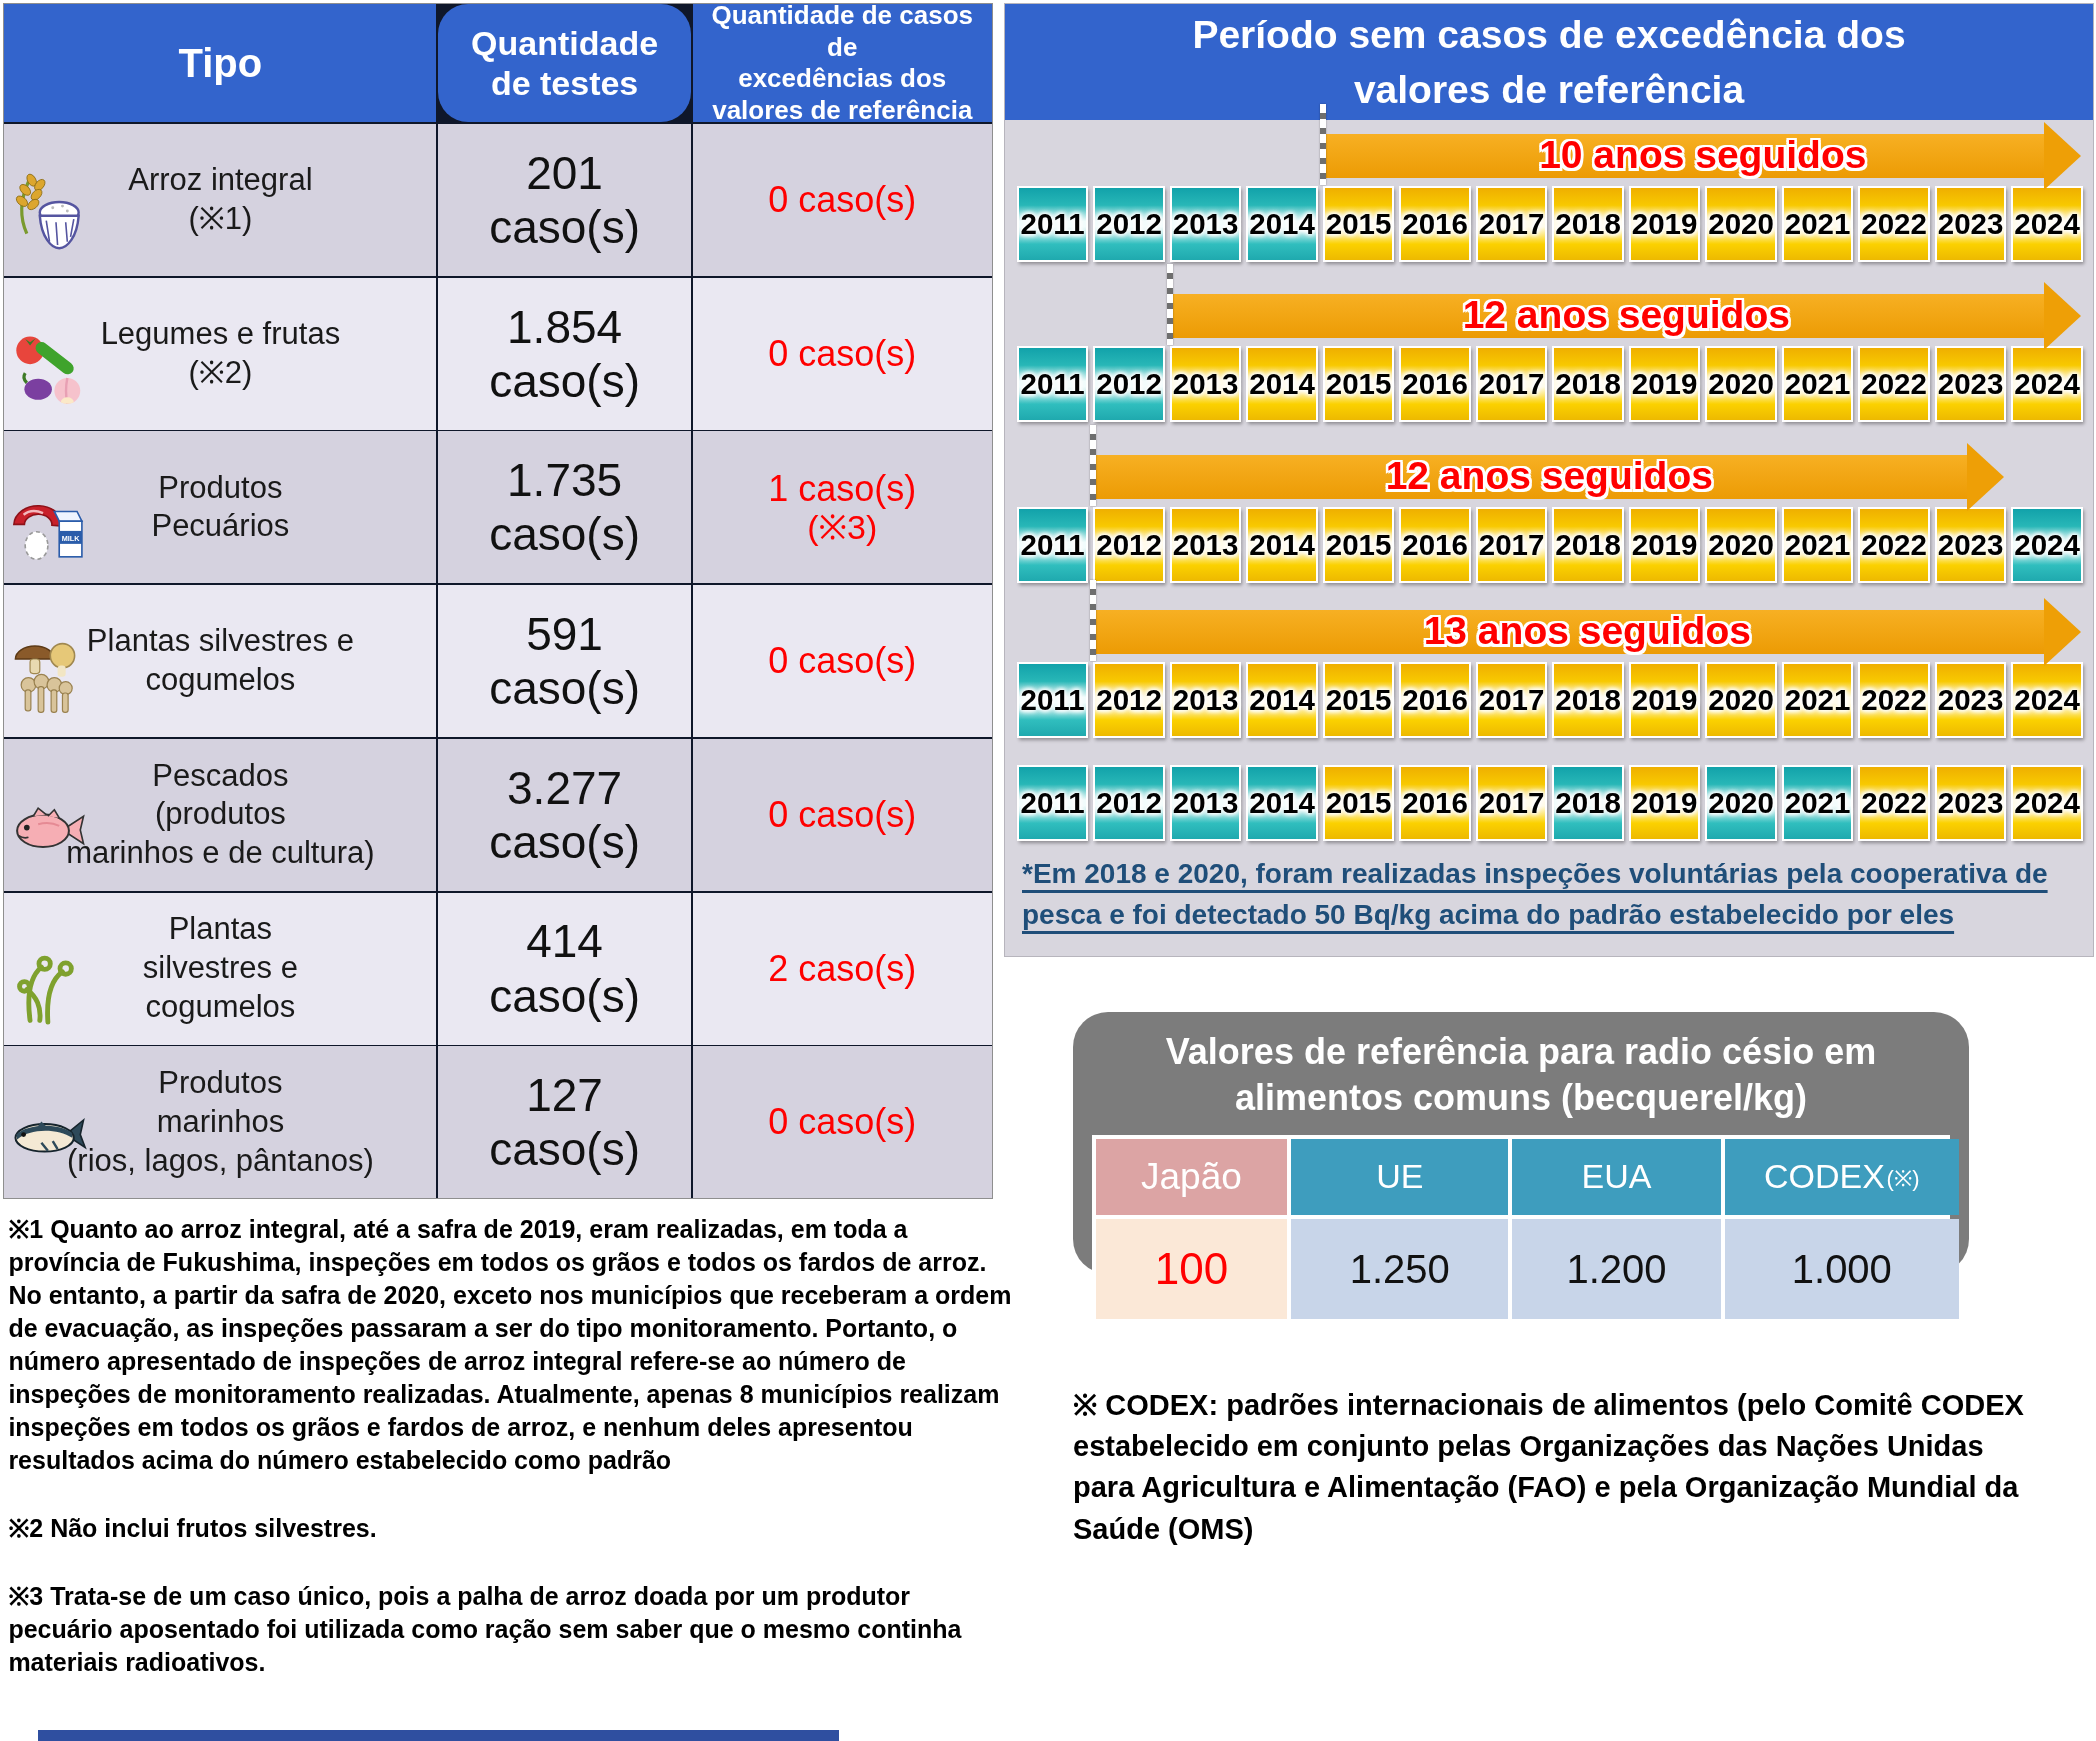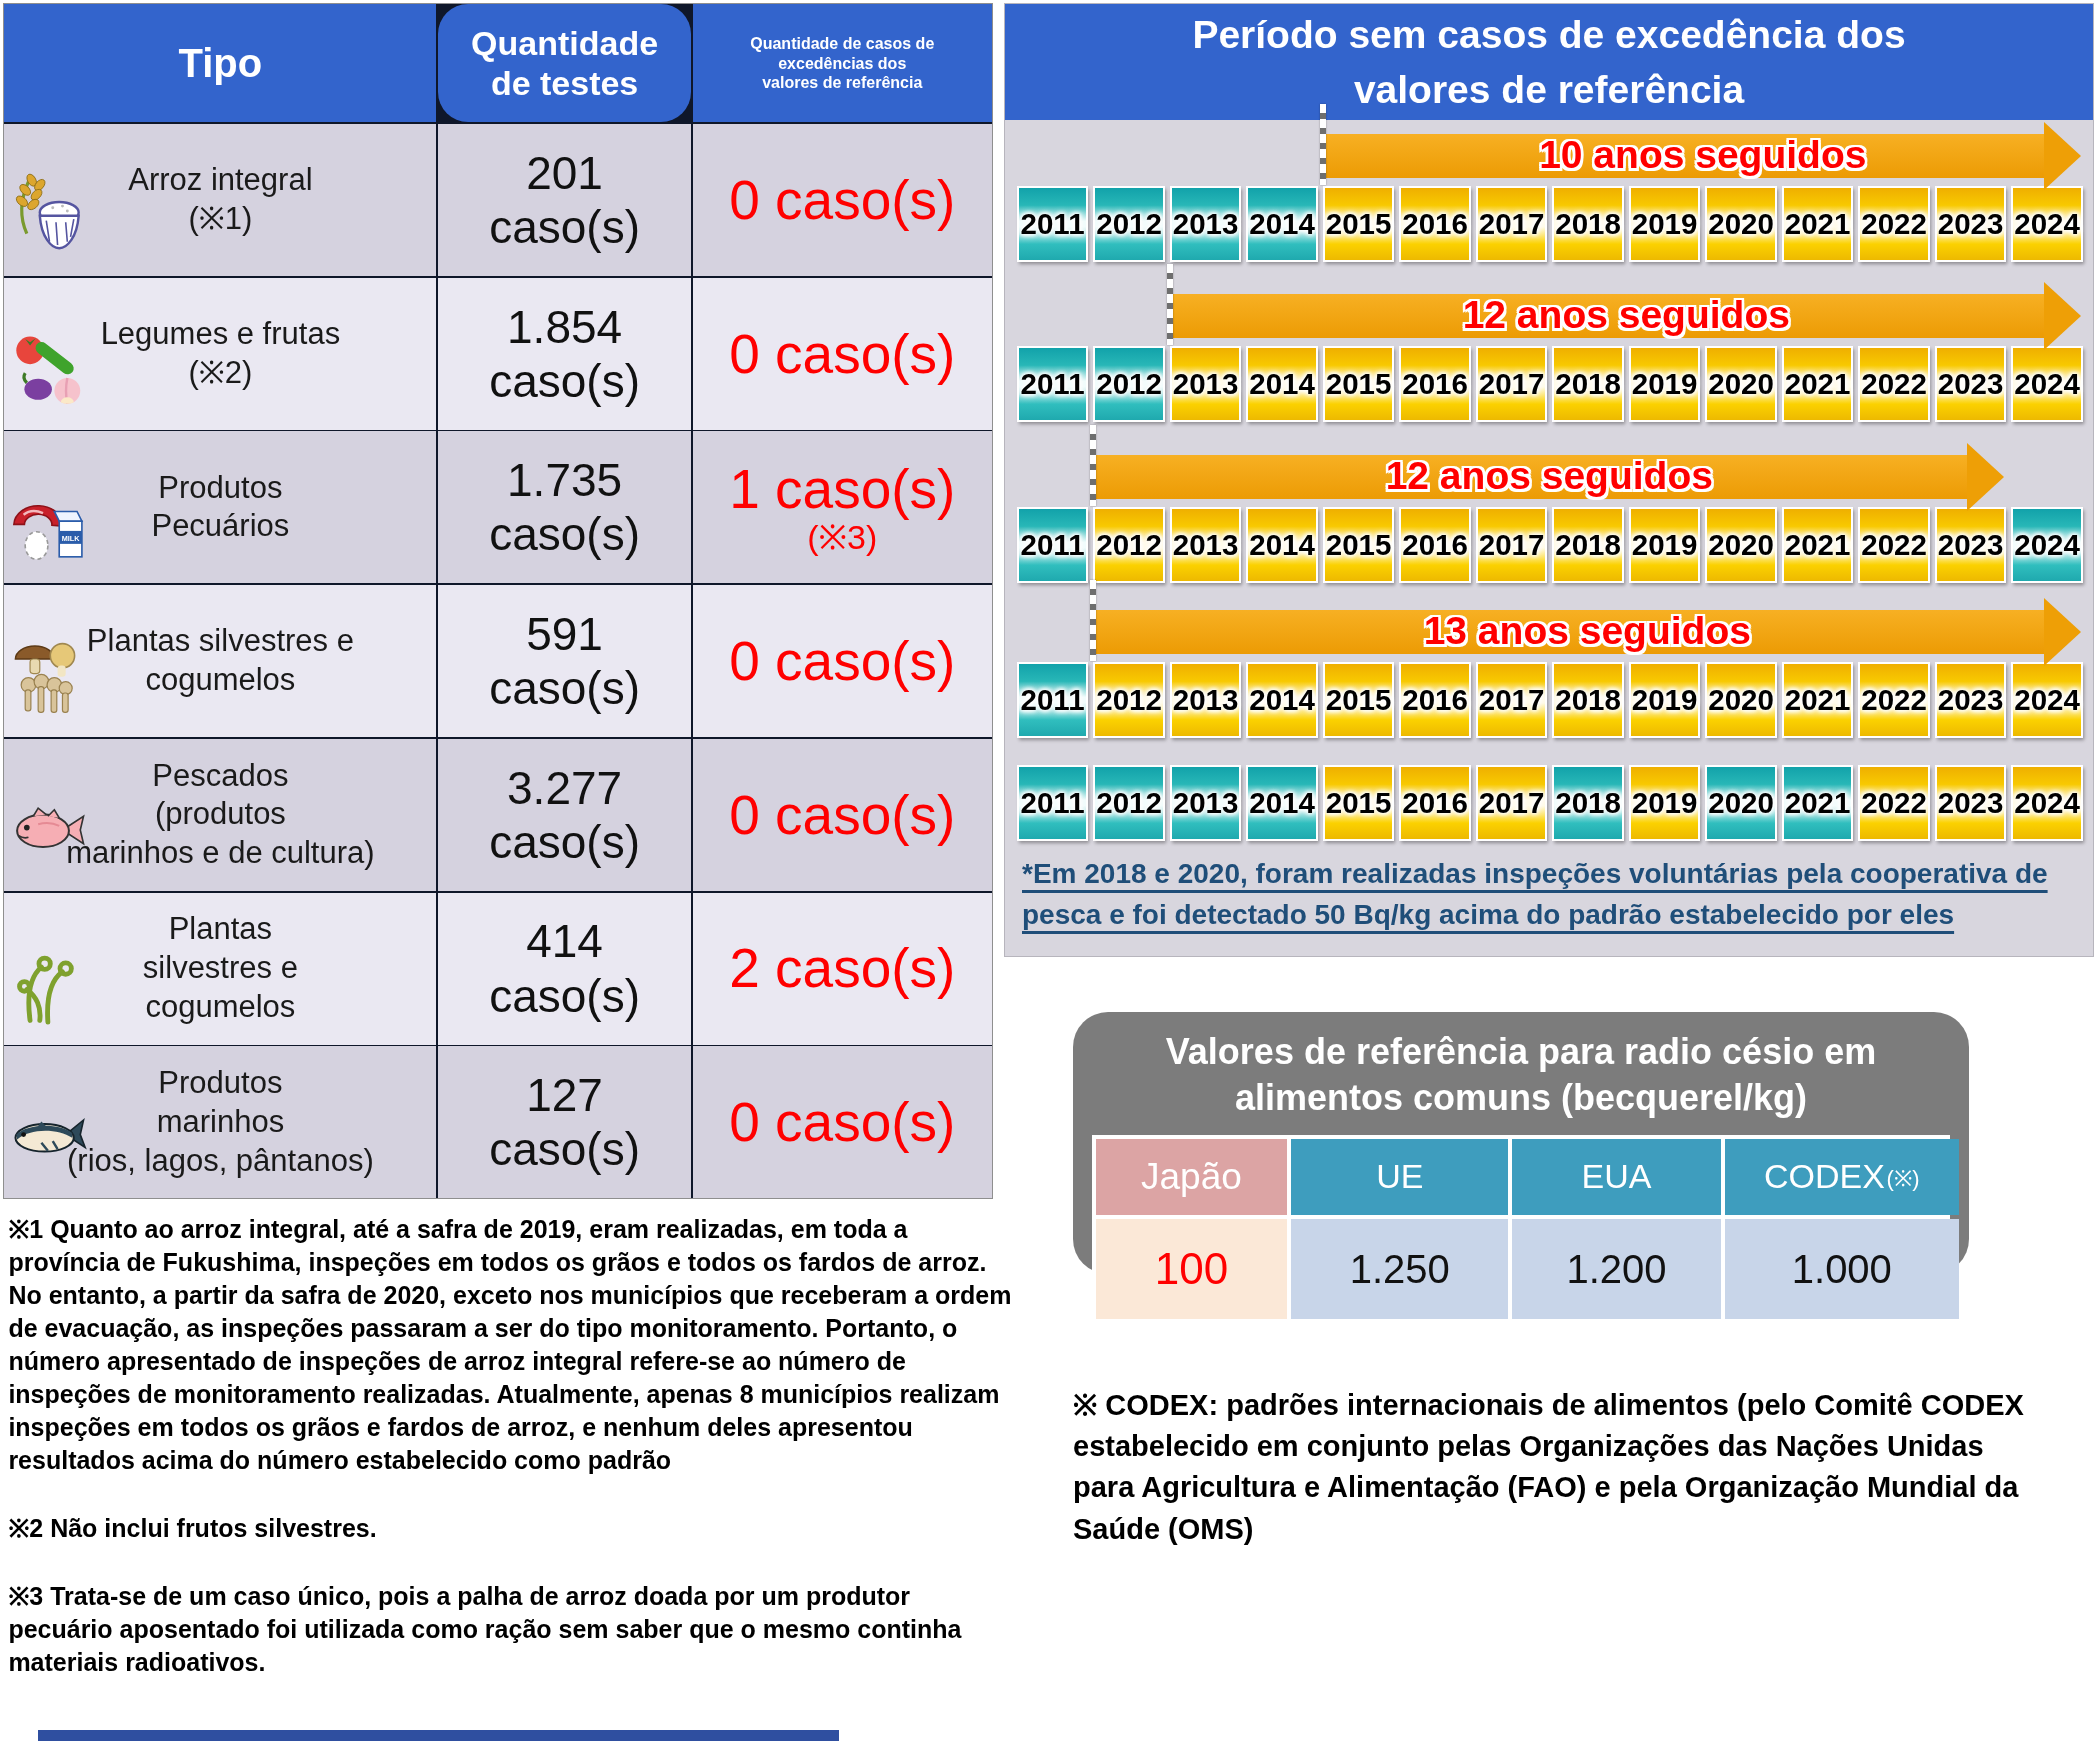--- a/index.html
+++ b/index.html
@@ -11,29 +11,29 @@
   .food-table {
     position:absolute; left:3.4px; top:3.4px; width:990px;
     display:grid; grid-template-columns:432px 253px 299px;
     grid-template-rows:118px repeat(7,152px);
     gap:1.7px; background:#0f172a; border:1.7px solid #8f8f8f;
   }
   .food-table .cell { display:flex; align-items:center; justify-content:center; text-align:center; white-space:pre-line; }
   .th { background:#3364CC; color:#ffffff; font-weight:bold; }
   .th-tipo { font-size:40px; }
   .th-testes { font-size:34px; line-height:1.2;border-radius:30px; }
-  .th-exced { font-size:16px; line-height:1.22; }
+  .th-exced { font-size:26px; line-height:1.22; }
   .row-dark { background:#D5D2DF; }
   .row-light { background:#EAE8F2; }
   .tipo-cell { position:relative; }
   .tipo-cell .icon { position:absolute; left:5px; top:50%; transform:translateY(-50%); width:81px; height:93px; }
   .tipo-cell .tipo-label { width:100%; font-size:31px; line-height:1.25; color:#1a1a1a; }
   .testes-cell { font-size:46px; line-height:1.18; color:#111; }
   .casos-cell { flex-direction:column; color:#FF0000; }
-  .casos-main { font-size:55px; line-height:1.1; white-space:pre-line; }
+  .casos-main { font-size:36px; line-height:1.1; white-space:pre-line; }
   .casos-note { font-size:34px; line-height:1.1; white-space:pre-line; }
 
   
   .tl-panel { position:absolute; left:1004px; top:3.4px; width:1090px; height:954px; background:#D8D6DE; border:0.8px solid #b7b5bd; }
   .tl-header { width:100%; height:116px; background:#3364CC; color:#fff; font-weight:bold; font-size:39px; line-height:1.42; text-align:center; display:flex; align-items:center; justify-content:center; white-space:pre-line; }
   .tl-row { position:absolute; left:11.8px; width:1066px; }
   .tl-row-0 { top:123px; height:135px; }
   .tl-row-1 { top:283px; height:135px; }
   .tl-row-2 { top:444px; height:135px; }
   .tl-row-3 { top:599px; height:135px; }

